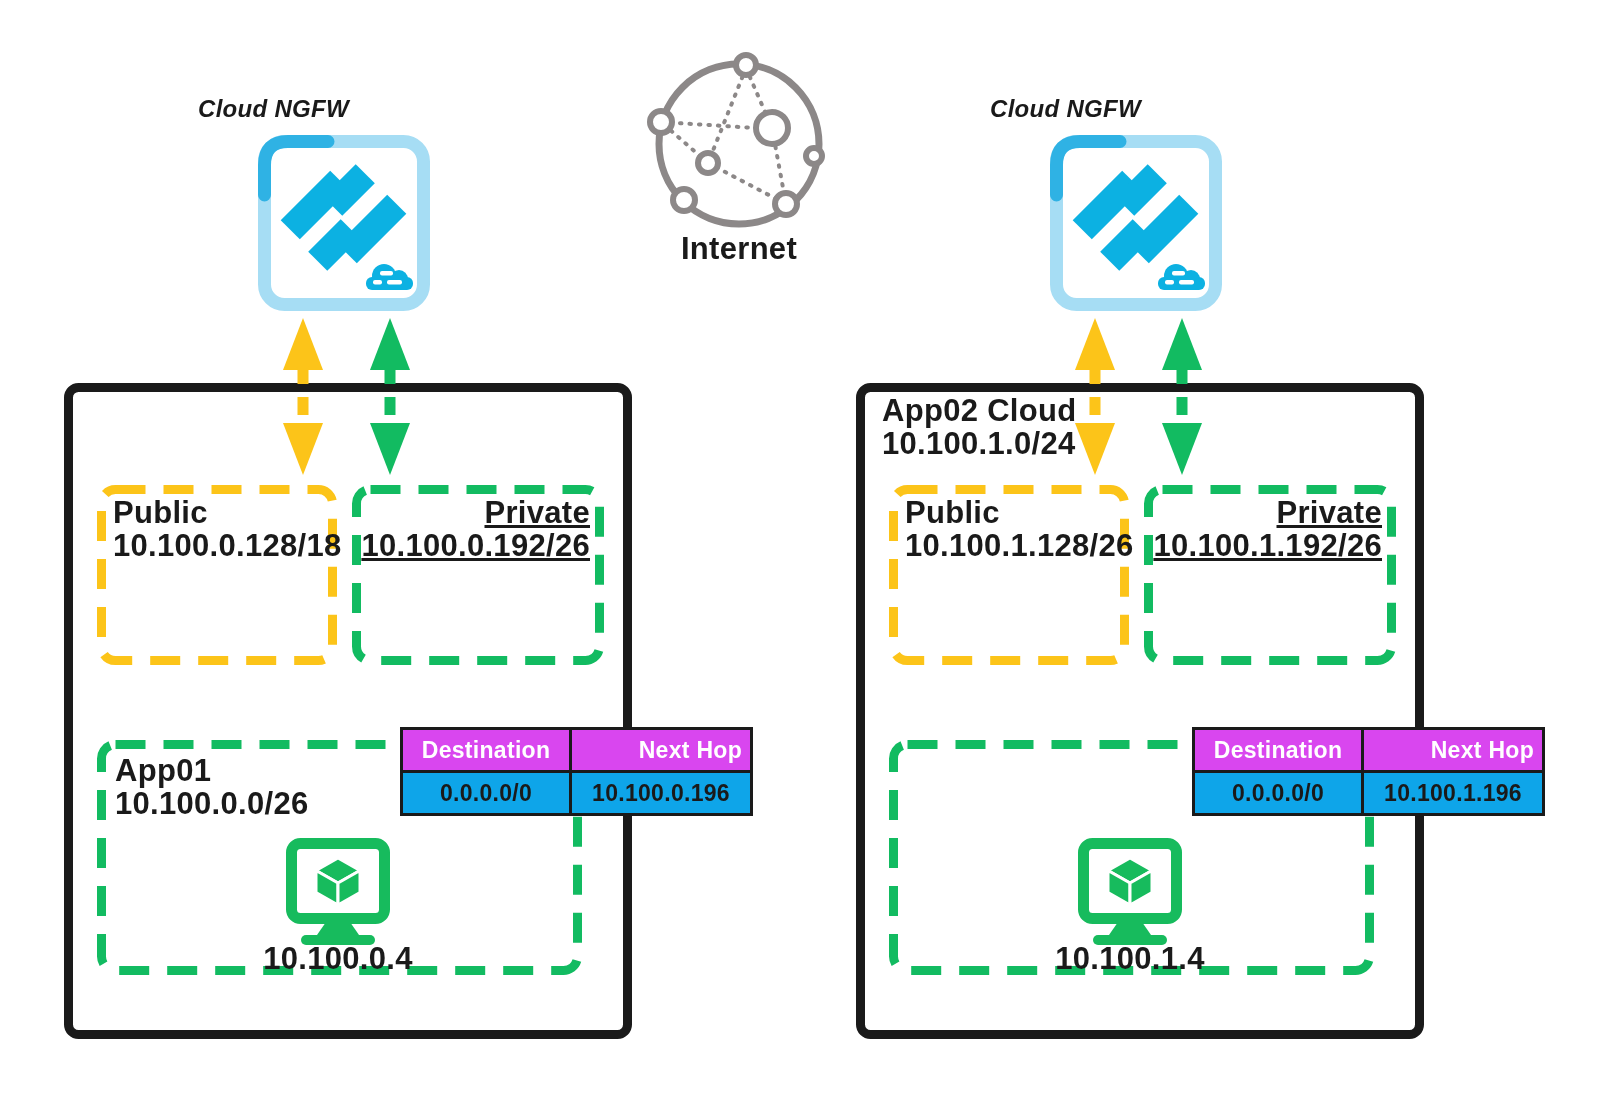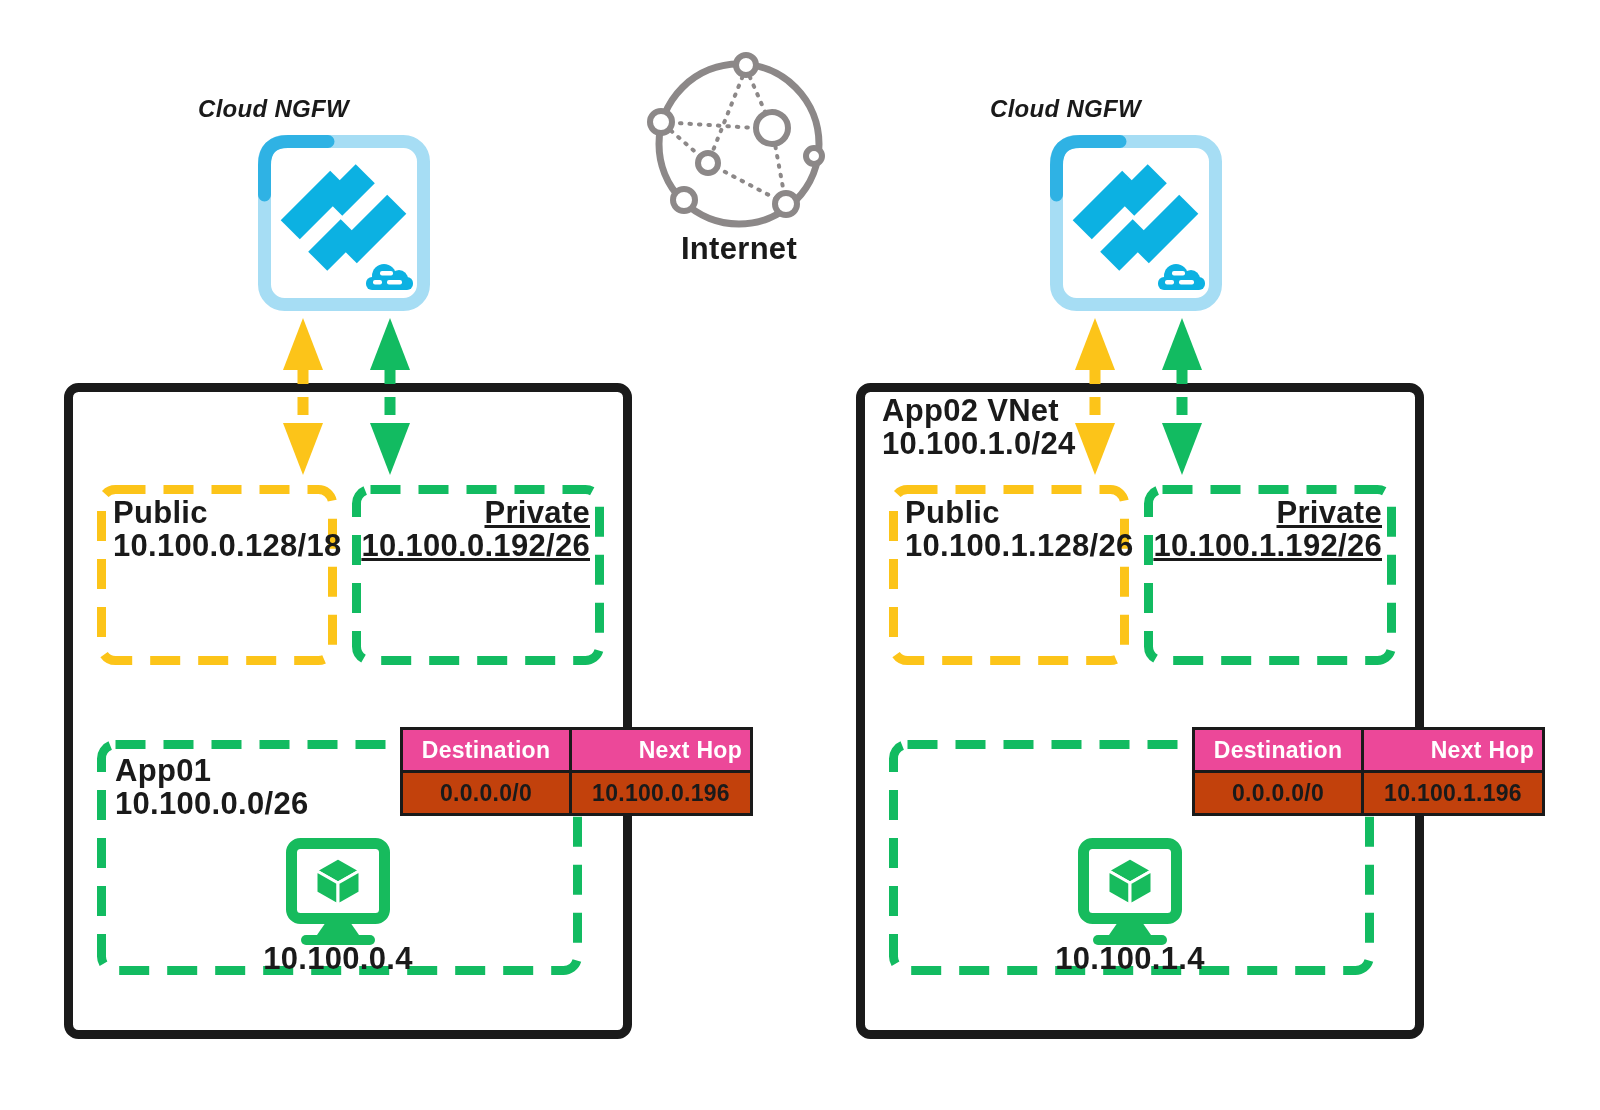--- a/index.html
+++ b/index.html
@@ -7,22 +7,22 @@
           font-family:"Liberation Sans","DejaVu Sans",sans-serif;color:#1A1A1A;}
   svg.bg{position:absolute;left:0;top:0;}
   .t{position:absolute;font-weight:bold;letter-spacing:.3px;line-height:33px;font-size:31px;white-space:nowrap;}
   .title{font-size:24px;text-align:left;width:290px;font-style:italic;}
   .center{text-align:center;}
   .right-align{text-align:right;text-decoration:underline;}
   .route-table{position:absolute;border-collapse:collapse;table-layout:fixed;
                font-family:"Liberation Sans","DejaVu Sans",sans-serif;
                font-size:23px;font-weight:bold;letter-spacing:.3px;}
   .route-table th,.route-table td{border:3px solid #1A1A1A;height:40px;text-align:center;padding:0 8px;}
-  .route-table th{background:#ec4899;color:#fff;}
-  .route-table td{background:#c2410c;color:#1A1A1A;}
+  .route-table th{background:#d946ef;color:#fff;}
+  .route-table td{background:#0ea5e9;color:#1A1A1A;}
   .route-table .col-dest{width:150px;}
   .route-table .col-hop{width:162px;text-align:right;}
 </style>
 </head>
 <body>
 
 <div class="canvas">
 
   <svg class="bg" width="1600" height="1110" viewBox="0 0 1600 1110">
     <defs>
@@ -135,21 +135,21 @@
     </thead>
     <tbody>
       <tr>
         <td>0.0.0.0/0</td>
         <td>10.100.0.196</td>
       </tr>
     </tbody>
   </table>
 
   <div class="t" style="left:882px;top:394px">
-    <div>App02 VNet</div>
+    <div>App02 Cloud</div>
     <div>10.100.1.0/24</div>
   </div>
   <div class="t" style="left:905px;top:496px">
     <div>Public</div>
     <div>10.100.1.128/26</div>
   </div>
   <div class="t right-align" style="left:1144px;top:496px;width:238px">
     <div>Private</div>
     <div>10.100.1.192/26</div>
   </div>

